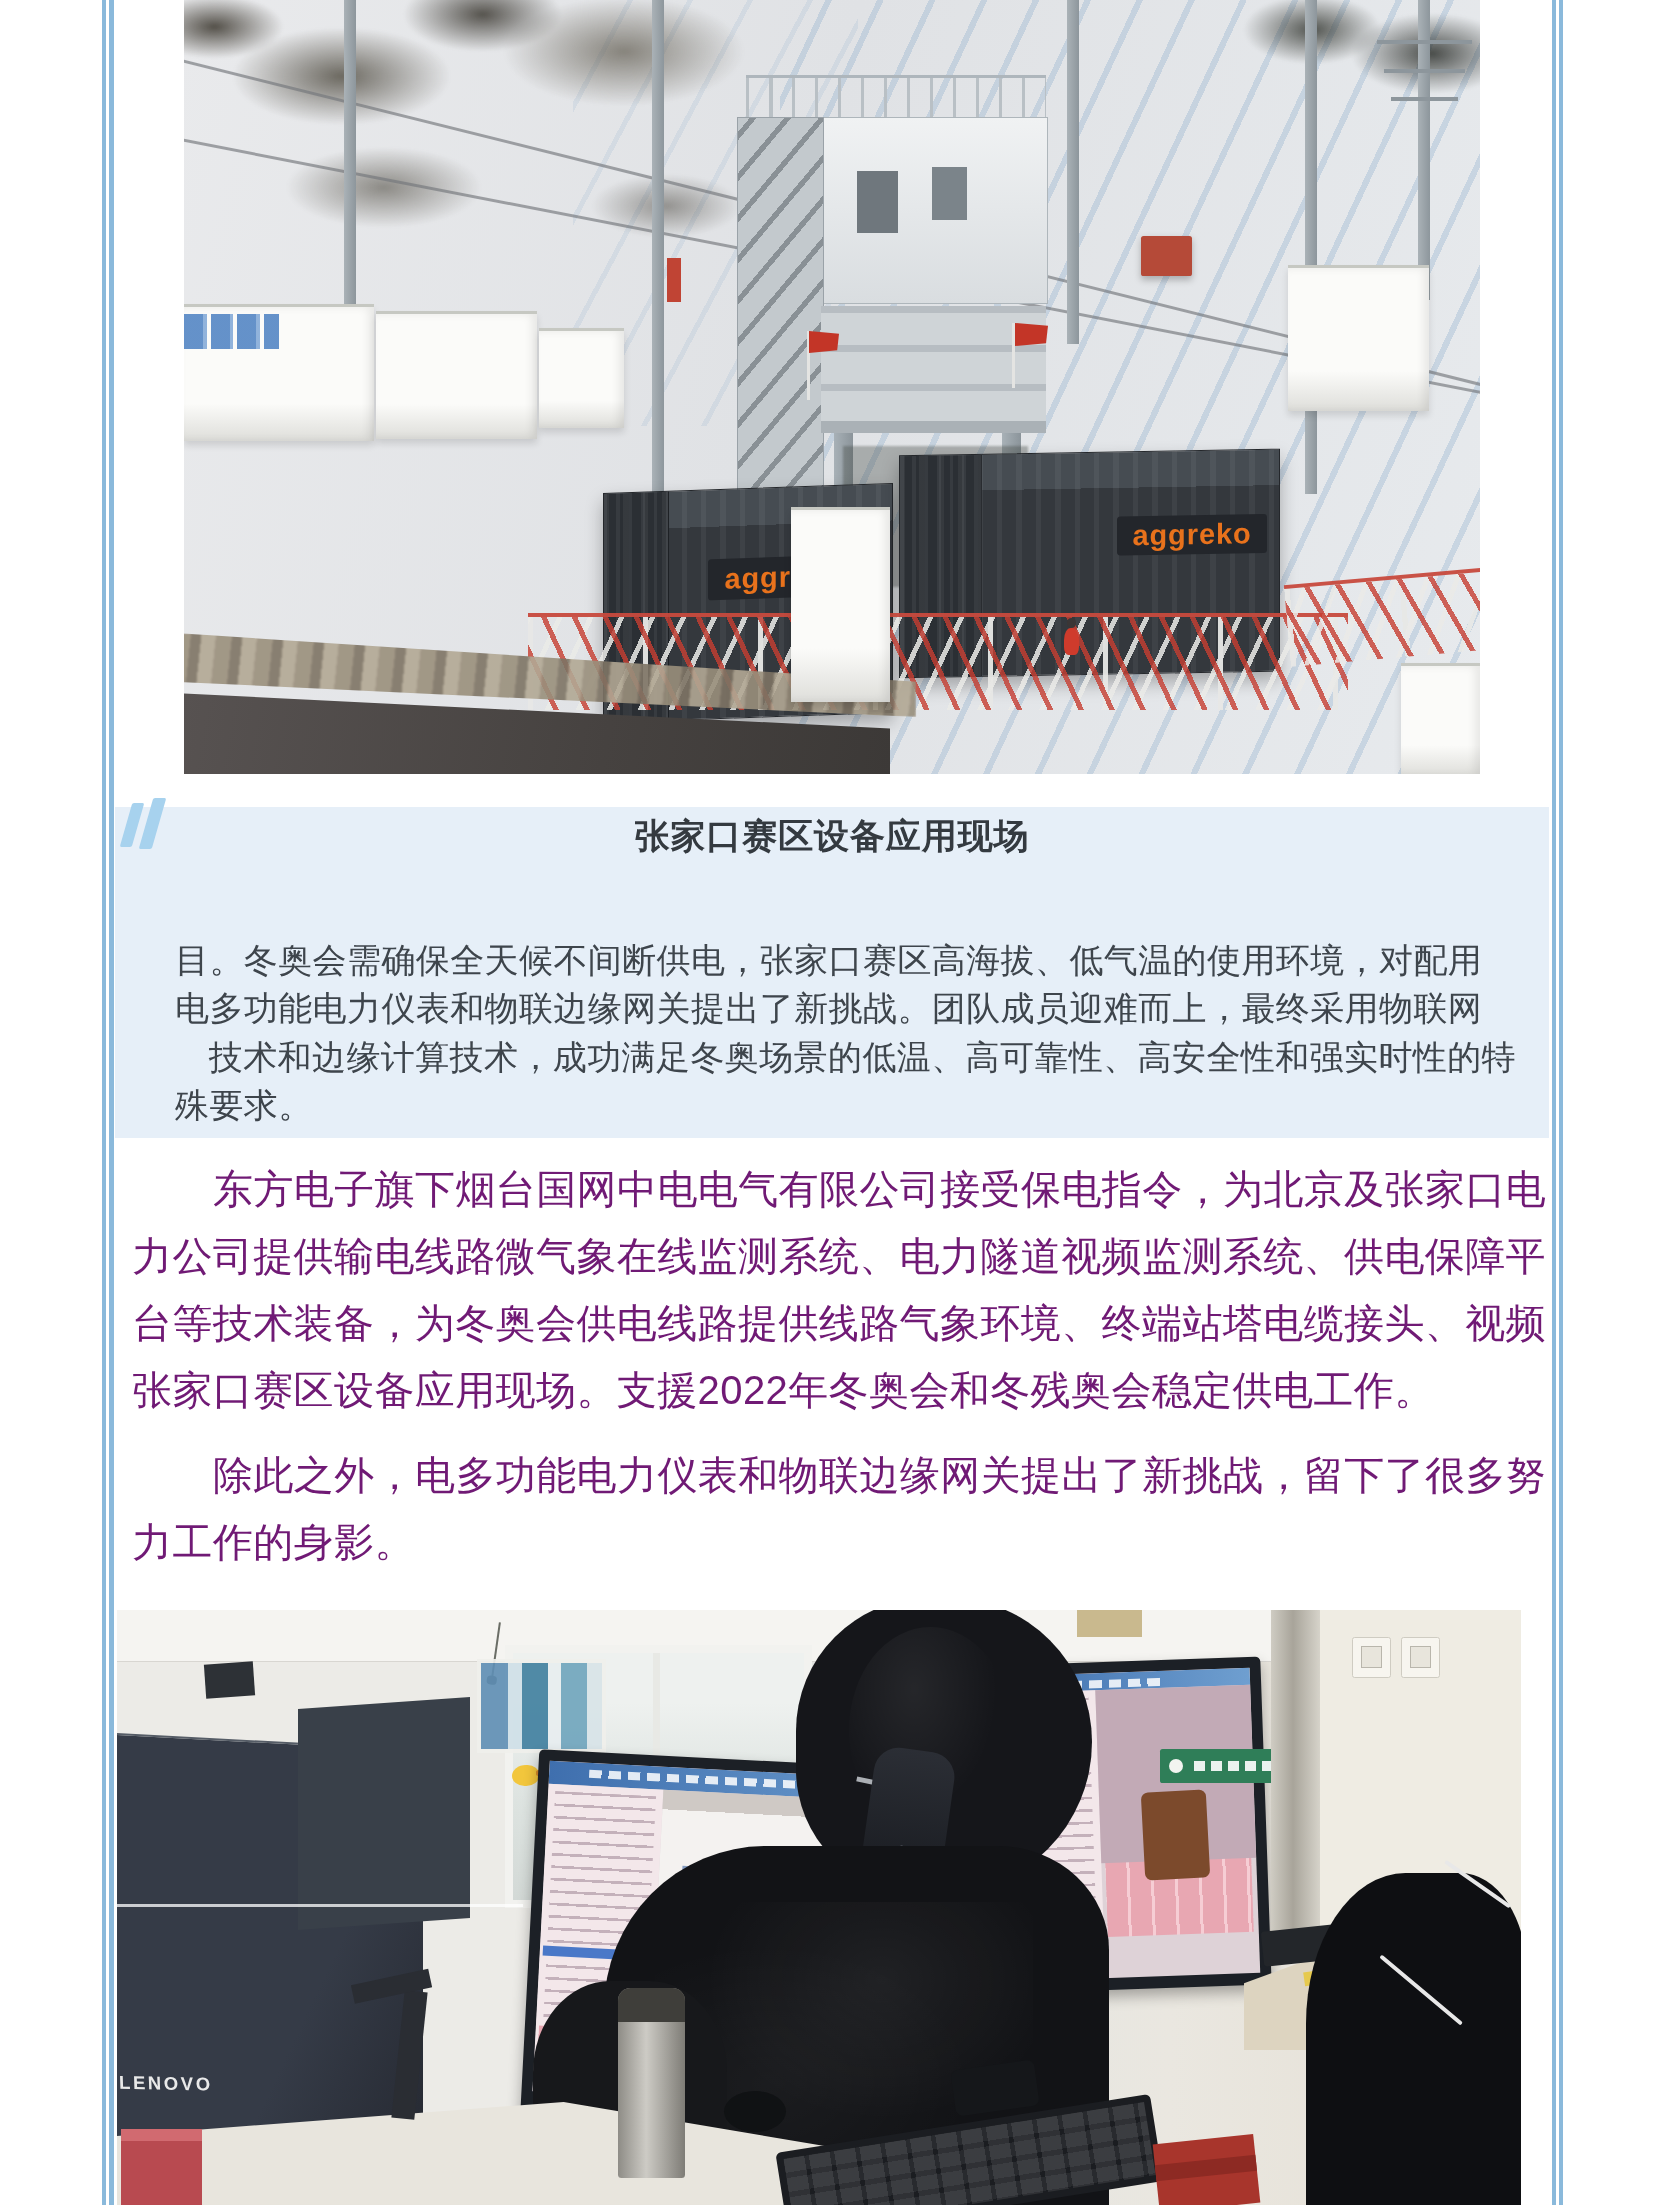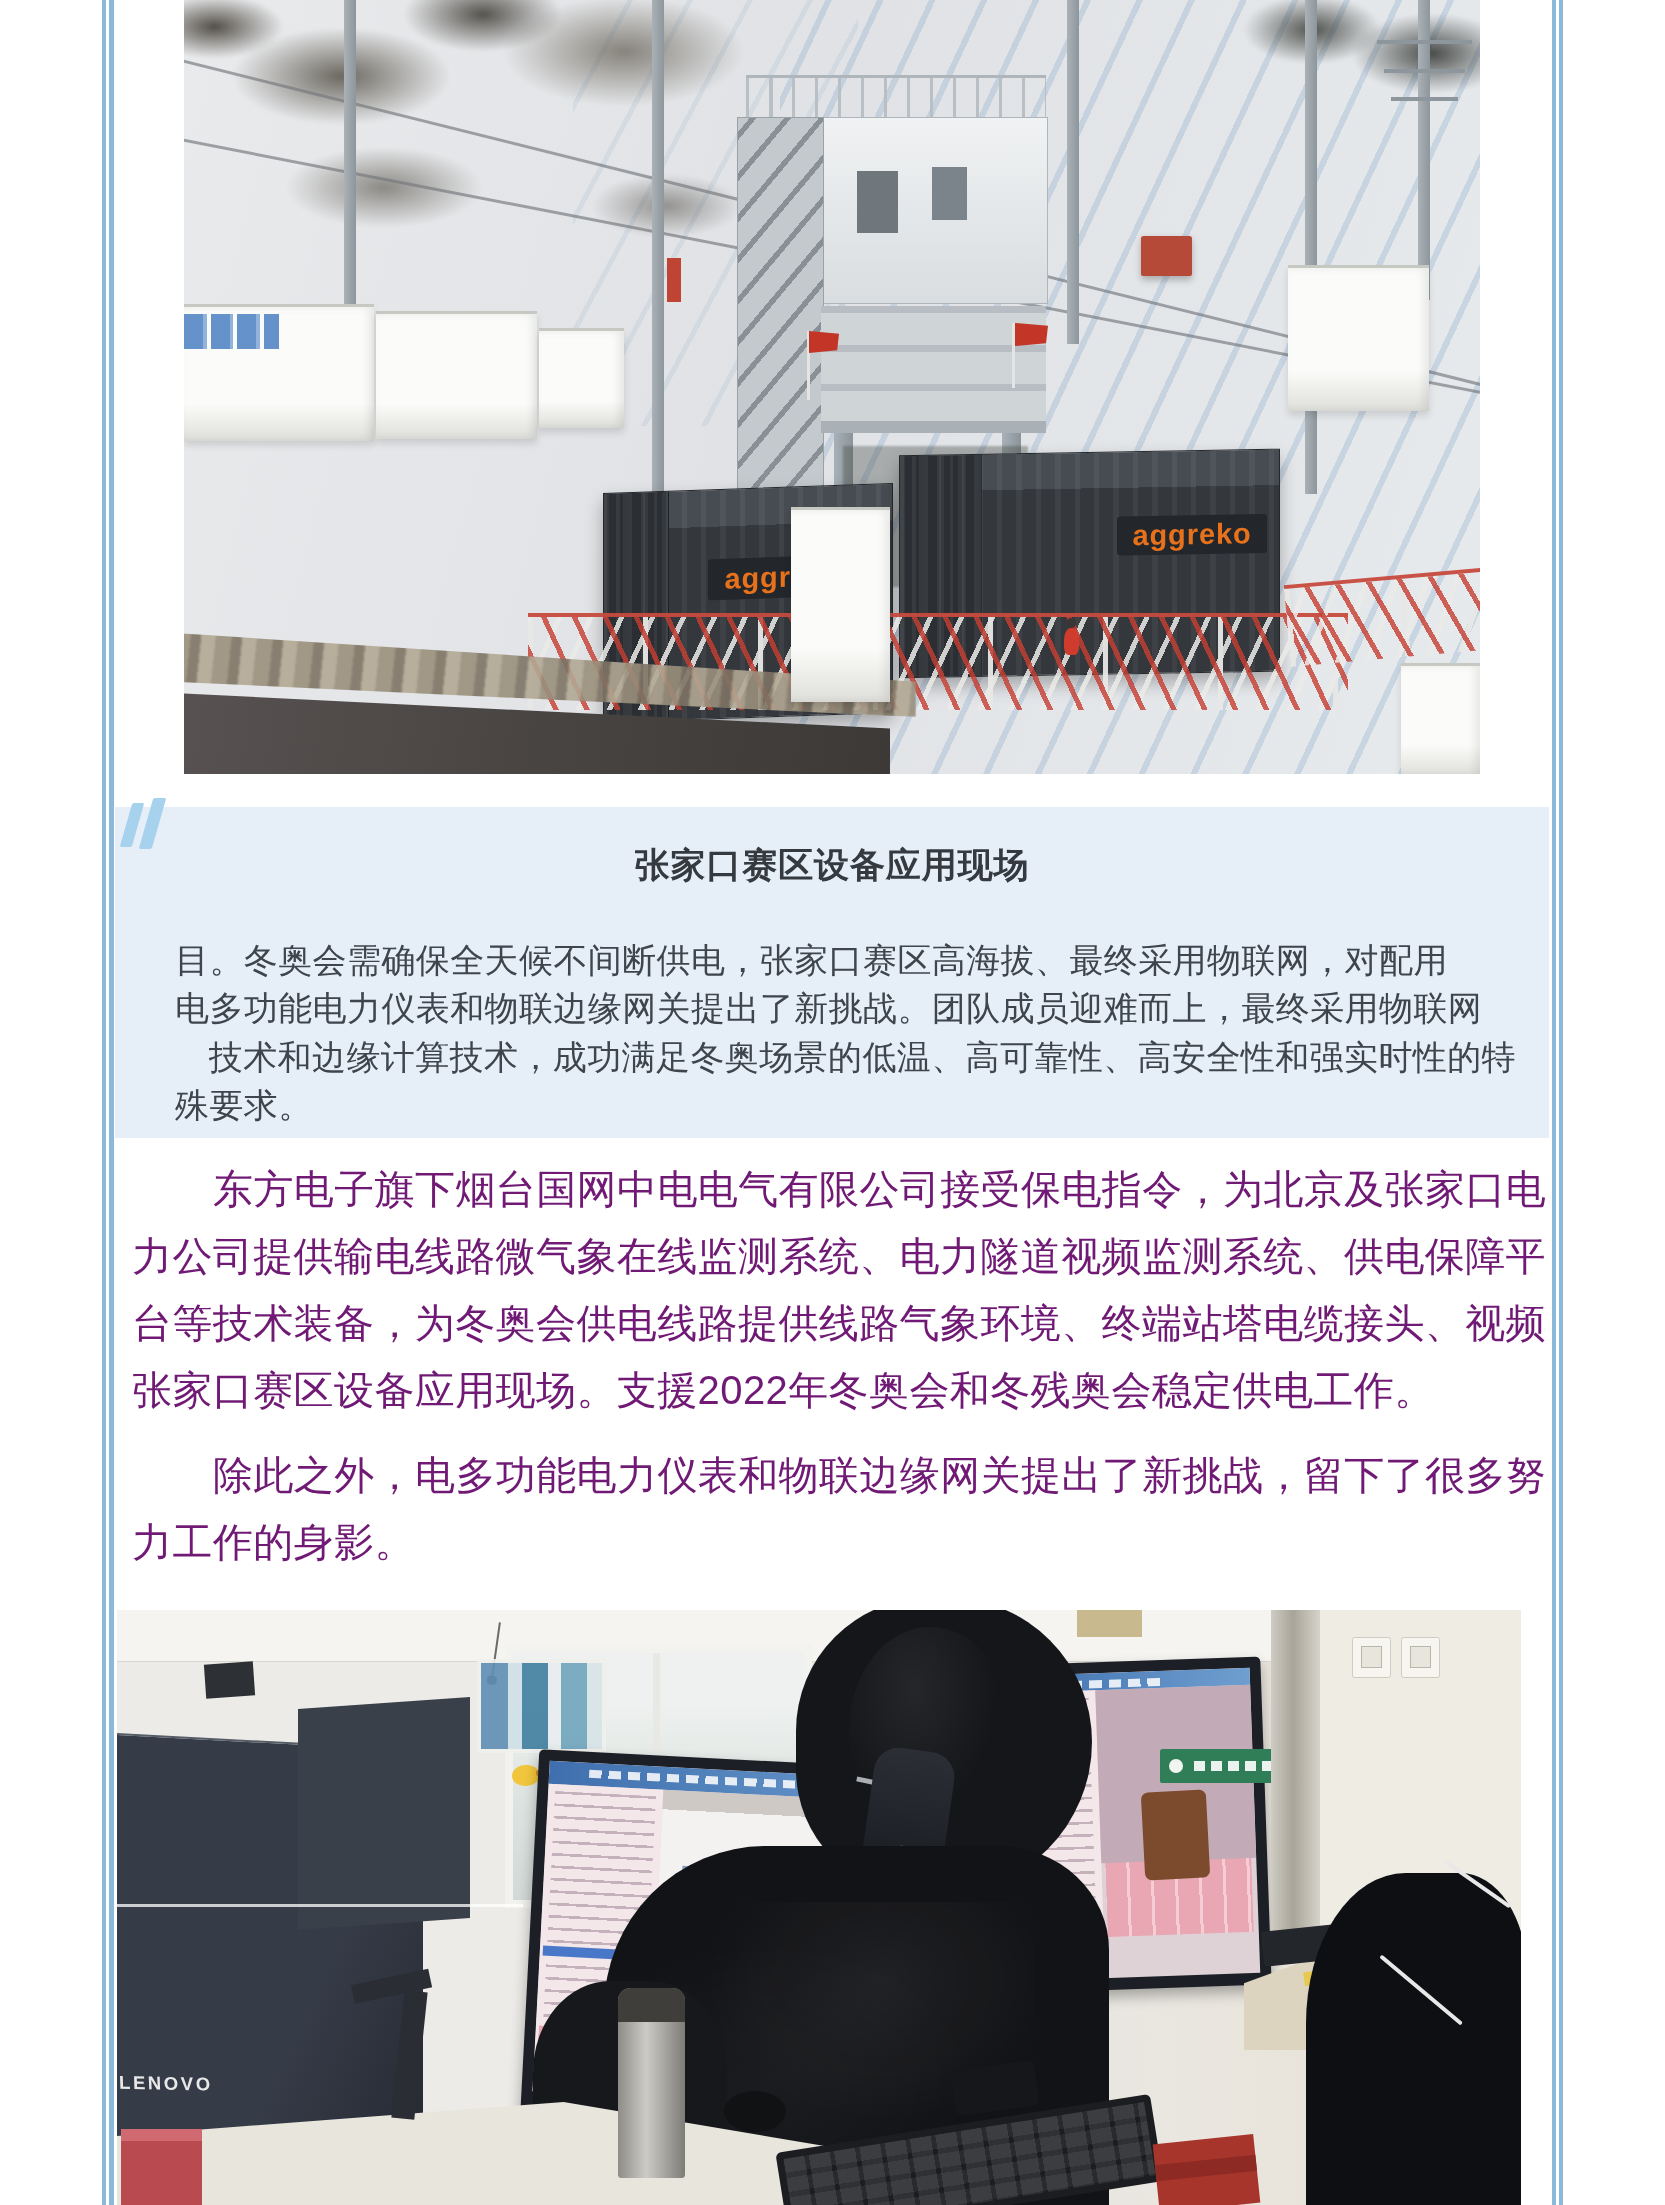--- a/index.html
+++ b/index.html
@@ -85,21 +85,21 @@
      clip-path:polygon(0 0,100% 58%,100% 100%,0 58%);
      background:repeating-linear-gradient(96deg,#9a8f7c 0 16px,#7e7464 16px 26.5px,#b2a894 26.5px 41px);}
   .road{left:0;top:678px;width:706px;height:97px;
      clip-path:polygon(0 16%,100% 52%,100% 100%,0 100%);
      background:linear-gradient(100deg,#575251 0%,#464240 60%,#3c3937 100%);}
 
   
   #qbox{left:115px;top:807px;width:1434px;height:331px;background:#e6eff8;}
   .qmark{background:#a7d2ee;transform:skewX(-16deg);border-radius:1.8px;}
   #caption{left:115px;top:813px;width:1434px;text-align:center;
-     font-size:35px;font-weight:700;color:#343a40;letter-spacing:0.9px;margin-top:29px;}
+     font-size:35px;font-weight:700;color:#343a40;letter-spacing:0.9px;}
   .boxline{left:175px;width:1341px;height:49px;font-size:34px;color:#3e454c;letter-spacing:0.4px;white-space:nowrap;}
 
   
   .pline{left:132px;width:1412px;height:67px;font-size:40px;color:#701a75;letter-spacing:0.4px;white-space:nowrap;}
   .indent{padding-left:81px;}
 
   
   #photo2{left:117px;top:1610px;width:1404px;height:595px;overflow:hidden;
      background:linear-gradient(90deg,#ecebe7 0 30%,#e0e4e2 45%,#eae7e0 75%,#e4dfd4 100%);}
   .ceil{left:0;top:0;width:100%;height:51px;background:#f5f4f1;border-bottom:1.8px solid #d8d6d1;}
@@ -268,21 +268,21 @@
     <div class="abs dirt"></div>
     <div class="abs road"></div>
   </div>
 
   <div id="qbox" class="abs"></div>
   <div class="abs qmark" style="left:126px;top:803px;width:11.5px;height:44px;"></div>
   <div class="abs qmark" style="left:146px;top:798px;width:13.2px;height:51px;"></div>
 
   <div id="caption" class="abs">张家口赛区设备应用现场</div>
 
-  <div class="abs boxline" style="top:938px;">目。冬奥会需确保全天候不间断供电，张家口赛区高海拔、最终采用物联网，对配用</div>
+  <div class="abs boxline" style="top:938px;">目。冬奥会需确保全天候不间断供电，张家口赛区高海拔、低气温的使用环境，对配用</div>
   <div class="abs boxline" style="top:986px;">电多功能电力仪表和物联边缘网关提出了新挑战。团队成员迎难而上，最终采用物联网</div>
   <div class="abs boxline" style="top:1035px;text-align:right;">技术和边缘计算技术，成功满足冬奥场景的低温、高可靠性、高安全性和强实时性的特</div>
   <div class="abs boxline" style="top:1083px;">殊要求。</div>
 
   <div class="abs pline indent" style="top:1162px;">东方电子旗下烟台国网中电电气有限公司接受保电指令，为北京及张家口电</div>
   <div class="abs pline" style="top:1229px;">力公司提供输电线路微气象在线监测系统、电力隧道视频监测系统、供电保障平</div>
   <div class="abs pline" style="top:1296px;">台等技术装备，为冬奥会供电线路提供线路气象环境、终端站塔电缆接头、视频</div>
   <div class="abs pline" style="top:1363px;">张家口赛区设备应用现场。支援2022年冬奥会和冬残奥会稳定供电工作。</div>
 
   <div class="abs pline indent" style="top:1448px;">除此之外，电多功能电力仪表和物联边缘网关提出了新挑战，留下了很多努</div>

